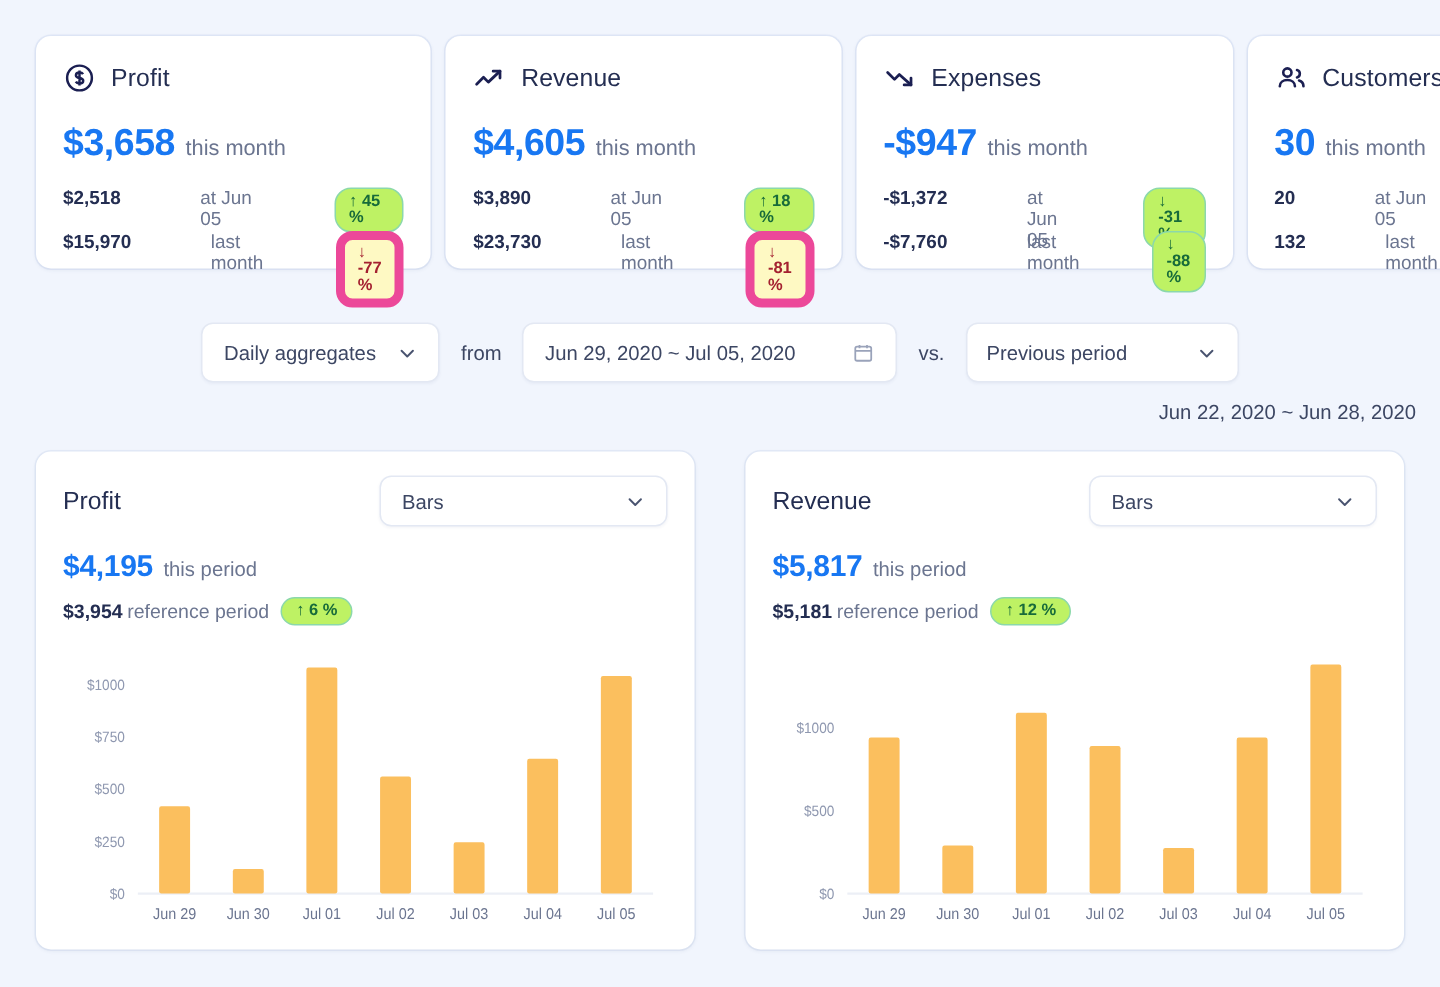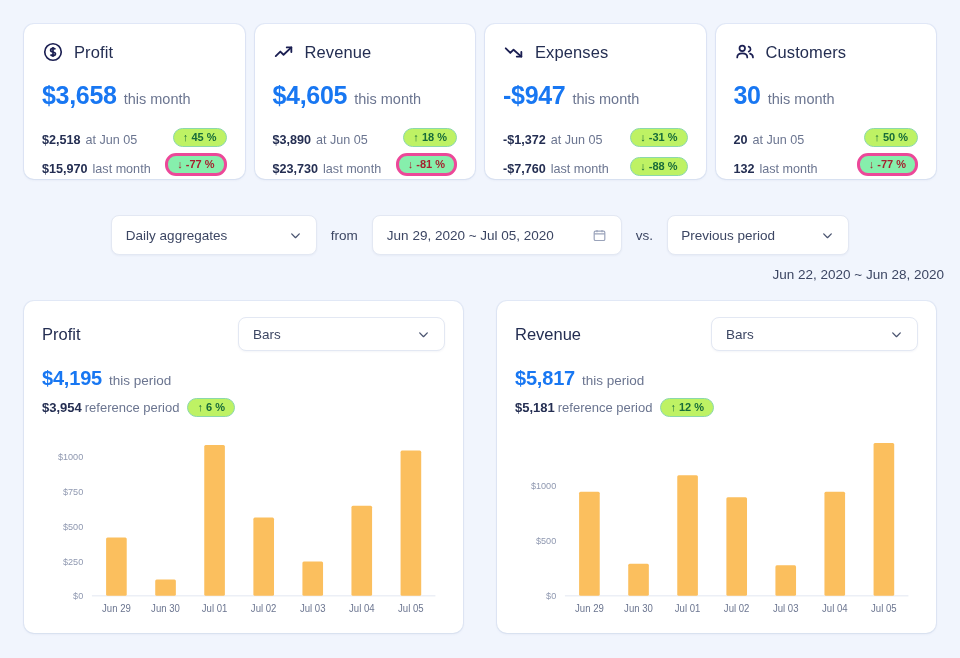--- a/index.html
+++ b/index.html
@@ -25,50 +25,50 @@
     box-shadow: 0 1px 3px rgba(40,60,120,.08), 0 0 0 1px rgba(220,228,245,.7);
     height: 155px;
   }
   .kpi-head { display: flex; align-items: center; gap: 10px; height: 24px; }
   .kpi-head .ic { width: 22px; height: 22px; display: block; color: #1b1f52; flex: none; }
   .kpi-title { font-size: 16.5px; color: #242e52; letter-spacing: .1px; }
   .kpi-big { margin-top: 17px; display: flex; align-items: baseline; gap: 7px; }
   .kpi-big .v { font-size: 25px; font-weight: 700; color: #1877f2; letter-spacing: -.3px; }
   .kpi-big .l { font-size: 14.5px; color: #6b7590; }
   .kpi-rows { margin-top: 15px; }
-  .kpi-line { display: flex; align-items: flex-end; height: 22px; margin-bottom: 7px; }
+  .kpi-line { display: flex; align-items: flex-start; height: 22px; margin-bottom: 7px; gap: 48px; }
   .kpi-line .amt { font-size: 12.6px; font-weight: 700; color: #242e52; }
   .kpi-line .lab { font-size: 12.6px; color: #6b7590; margin-left: 5px; }
   .badge {
     margin-left: auto;
     font-size: 11px; font-weight: 700;
     padding: 3px 9px; border-radius: 11px;
     display: inline-flex; align-items: center; gap: 4px;
     line-height: 1;
   }
   .badge.up   { background: #bef264; border: 1px solid #8bd8ab; color: #176b3a; }
-  .badge.down { background: #86efac; border: 3px solid #ec4899; color: #a42130; }
+  .badge.down { background: #fef9c3; border: 6px solid #ec4899; color: #a42130; }
 
   
   .filters {
     margin-top: 36px;
     display: flex; align-items: center; justify-content: center; gap: 14px;
   }
   .control {
     background: #fff;
     border: 1px solid #e3e8f3;
     border-radius: 8px;
     height: 40px;
     display: flex; align-items: center;
     padding: 0 14px;
     font-size: 13.5px;
     color: #3c4663;
     box-shadow: 0 1px 2px rgba(40,60,120,.05);
   }
-  .control.sel { width: 206px; justify-content: space-between; }
+  .control.sel { width: 159px; justify-content: space-between; }
   .control.date { width: 250px; justify-content: space-between; }
   .control.cmp { width: 182px; justify-content: space-between; padding-left: 13px; }
   .control .chev { width: 13px; height: 13px; color: #4a5470; flex: none; }
   .control .cal { width: 15px; height: 15px; color: #9aa3ba; flex: none; }
   .vs { font-size: 13.5px; color: #3c4663; }
   .fromlbl { font-size: 13.5px; color: #3c4663; }
   .refrange {
     text-align: right;
     font-size: 13.5px;
     color: #3c4663;
@@ -82,21 +82,21 @@
     flex: 1 1 0;
     background: #fff;
     border-radius: 10px;
     box-shadow: 0 1px 3px rgba(40,60,120,.08), 0 0 0 1px rgba(224,231,245,.8);
     padding: 16px 18px 10px 18px;
     height: 332px;
     display: flex; flex-direction: column;
   }
   .chart-head { display: flex; align-items: center; }
   .chart-title { font-size: 16.5px; color: #242e52; }
-  .chart-head .control { margin-left: auto; width: 207px; height: 34px; justify-content: space-between; }
+  .chart-head .control { margin-left: auto; width: 192px; height: 34px; justify-content: space-between; }
   .chart-big { margin-top: 16px; display: flex; align-items: baseline; gap: 7px; }
   .chart-big .v { font-size: 20px; font-weight: 700; color: #1877f2; letter-spacing: -.2px; }
   .chart-big .l { font-size: 13.5px; color: #6b7590; }
   .chart-sub { margin-top: 8px; display: flex; align-items: center; gap: 8px; }
   .chart-sub .amt { font-size: 13px; font-weight: 700; color: #242e52; }
   .chart-sub .lab { font-size: 13px; color: #6b7590; margin-left: -5px; }
   .chart-sub .badge { margin-left: 0; }
 
   .plot { position: relative; flex: 1 1 auto; margin-top: 12px; }
   .plot svg { width: 100%; height: 100%; display: block; }

